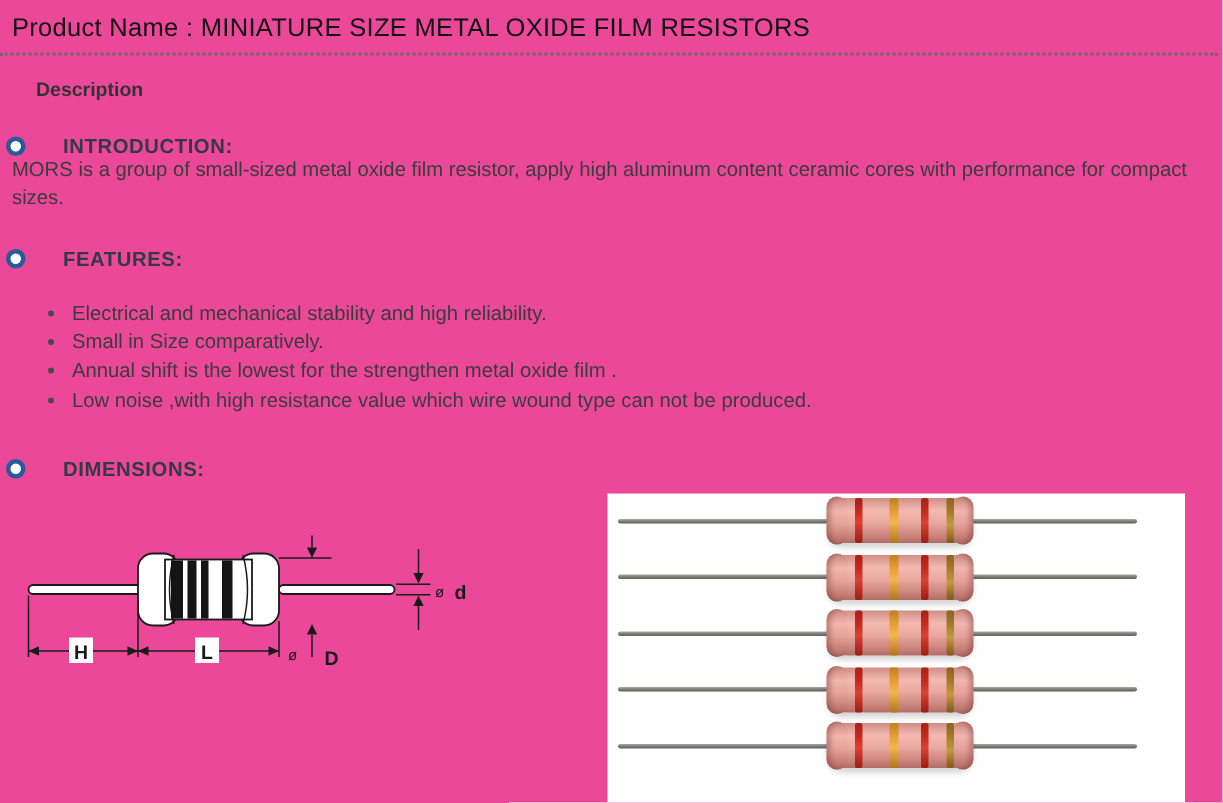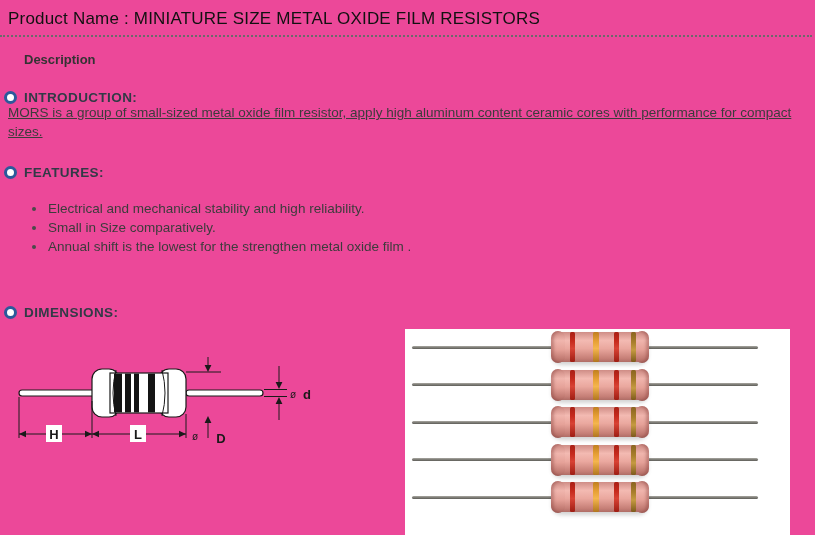--- a/index.html
+++ b/index.html
@@ -9,28 +9,28 @@
   }
   *{margin:0;padding:0;box-sizing:border-box;}
   html,body{width:815px;height:535px;background:#ffffff;overflow:hidden;}
   body{font-family:"Liberation Sans",sans-serif;position:relative;}
   .page{position:relative;width:815px;height:535px;background:#ec4899;}
 
   .title{position:absolute;left:8px;top:9px;font-size:17px;font-weight:400;color:var(--title-text);letter-spacing:.2px;}
   .divider{position:absolute;left:0;top:35px;width:812px;border-top:2px dotted var(--divider);height:0;}
   .desc-label{position:absolute;left:24px;top:52px;font-size:13px;font-weight:700;color:#333;}
 
-  .sec-head{position:absolute;display:flex;align-items:center;gap:7px;}
+  .sec-head{position:absolute;display:flex;align-items:center;gap:25px;}
   .ring{width:13px;height:13px;border:3px solid var(--accent-ring);border-radius:50%;background:#fff;flex:0 0 auto;}
   .sec-head .txt{font-size:13.5px;font-weight:700;color:var(--heading-text);letter-spacing:.4px;}
   .head-intro{left:4px;top:90px;}
   .head-feat{left:4px;top:165px;}
   .head-dim{left:4px;top:305px;}
 
-  .intro-body{position:absolute;left:8px;top:103px;width:788px;font-size:13.5px;line-height:19px;color:var(--body-text);text-decoration:underline;}
+  .intro-body{position:absolute;left:8px;top:103px;width:788px;font-size:13.5px;line-height:19px;color:var(--body-text);}
 
   .feat-list{position:absolute;left:8px;top:199px;list-style:none;width:740px;}
   .feat-list li{position:relative;padding-left:40px;font-size:13.5px;line-height:19.2px;color:var(--body-text);}
   .feat-list li::before{content:"";position:absolute;left:24px;top:8px;width:4px;height:4px;border-radius:50%;background:#4a4a4a;}
 
   .diagram{position:absolute;left:10px;top:350px;}
   .dg-stroke{stroke:var(--diagram-line);fill:#ffffff;stroke-width:1.2;}
   .dg-line{stroke:var(--diagram-line);stroke-width:1;fill:none;}
   .dg-fill{fill:var(--diagram-line);stroke:none;}
   .dg-band{fill:#141414;stroke:none;}
@@ -79,20 +79,21 @@
   <p class="intro-body">MORS is a group of small-sized metal oxide film resistor, apply high aluminum content ceramic cores with performance for compact sizes.</p>
 
   <div class="sec-head head-feat">
     <span class="ring"></span>
     <span class="txt">FEATURES:</span>
   </div>
   <ul class="feat-list">
     <li>Electrical and mechanical stability and high reliability.</li>
     <li>Small in Size comparatively.</li>
     <li>Annual shift is the lowest for the strengthen metal oxide film .</li>
+    <li>Low noise ,with high resistance value which wire wound type can not be produced.</li>
   </ul>
 
   <div class="sec-head head-dim">
     <span class="ring"></span>
     <span class="txt">DIMENSIONS:</span>
   </div>
 
   <svg class="diagram" width="320" height="112" viewBox="0 0 320 112" xmlns="http://www.w3.org/2000/svg">
 
     <rect class="dg-stroke" x="9" y="40" width="76" height="6" rx="3"></rect>

